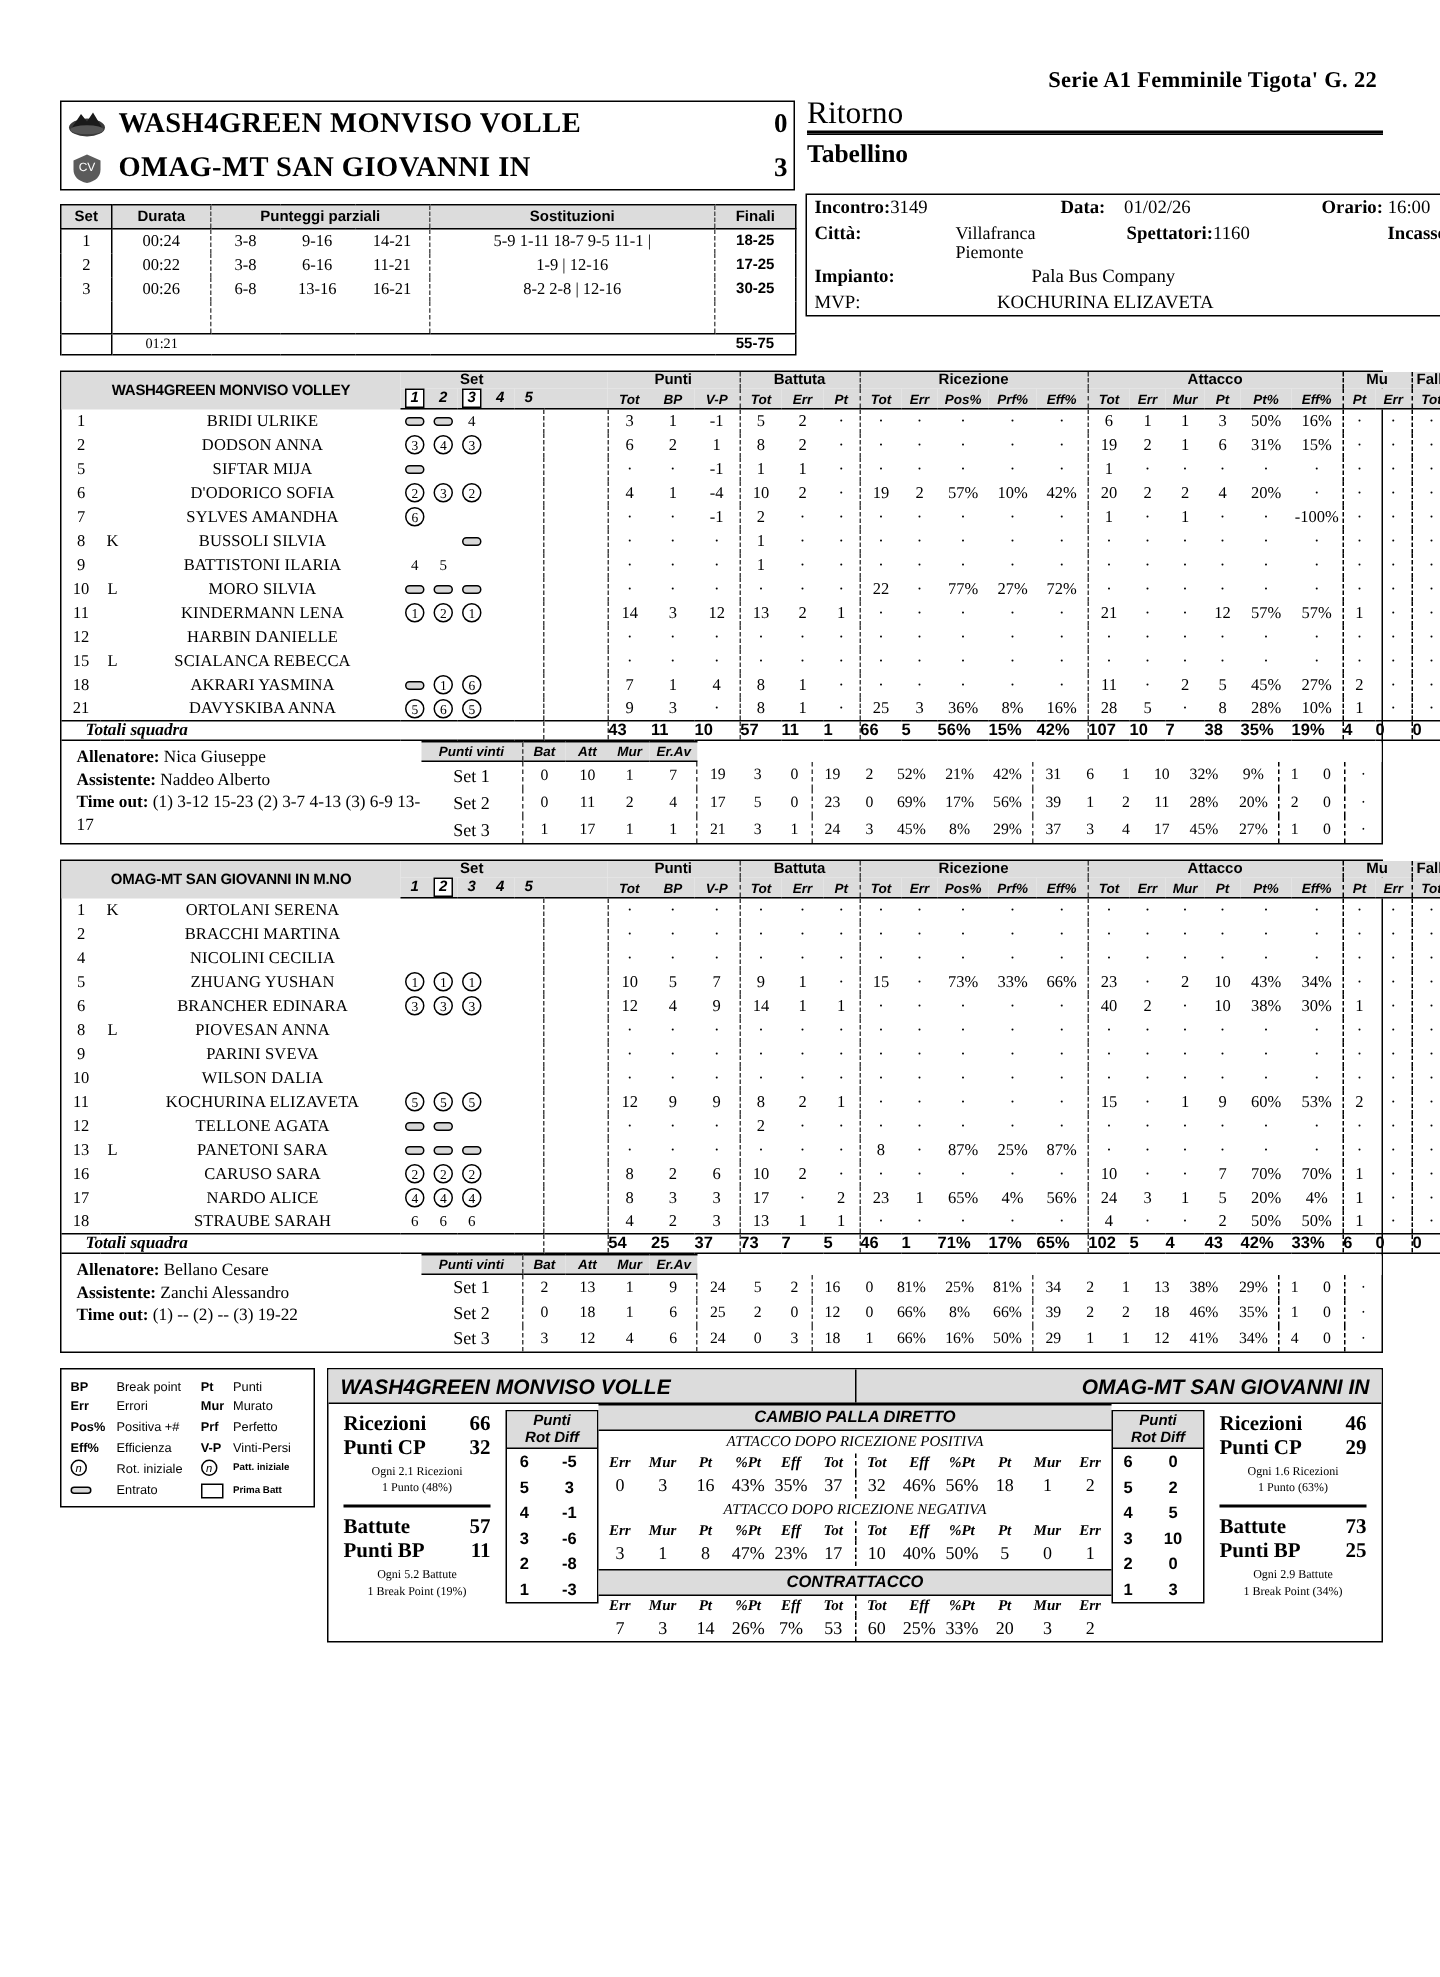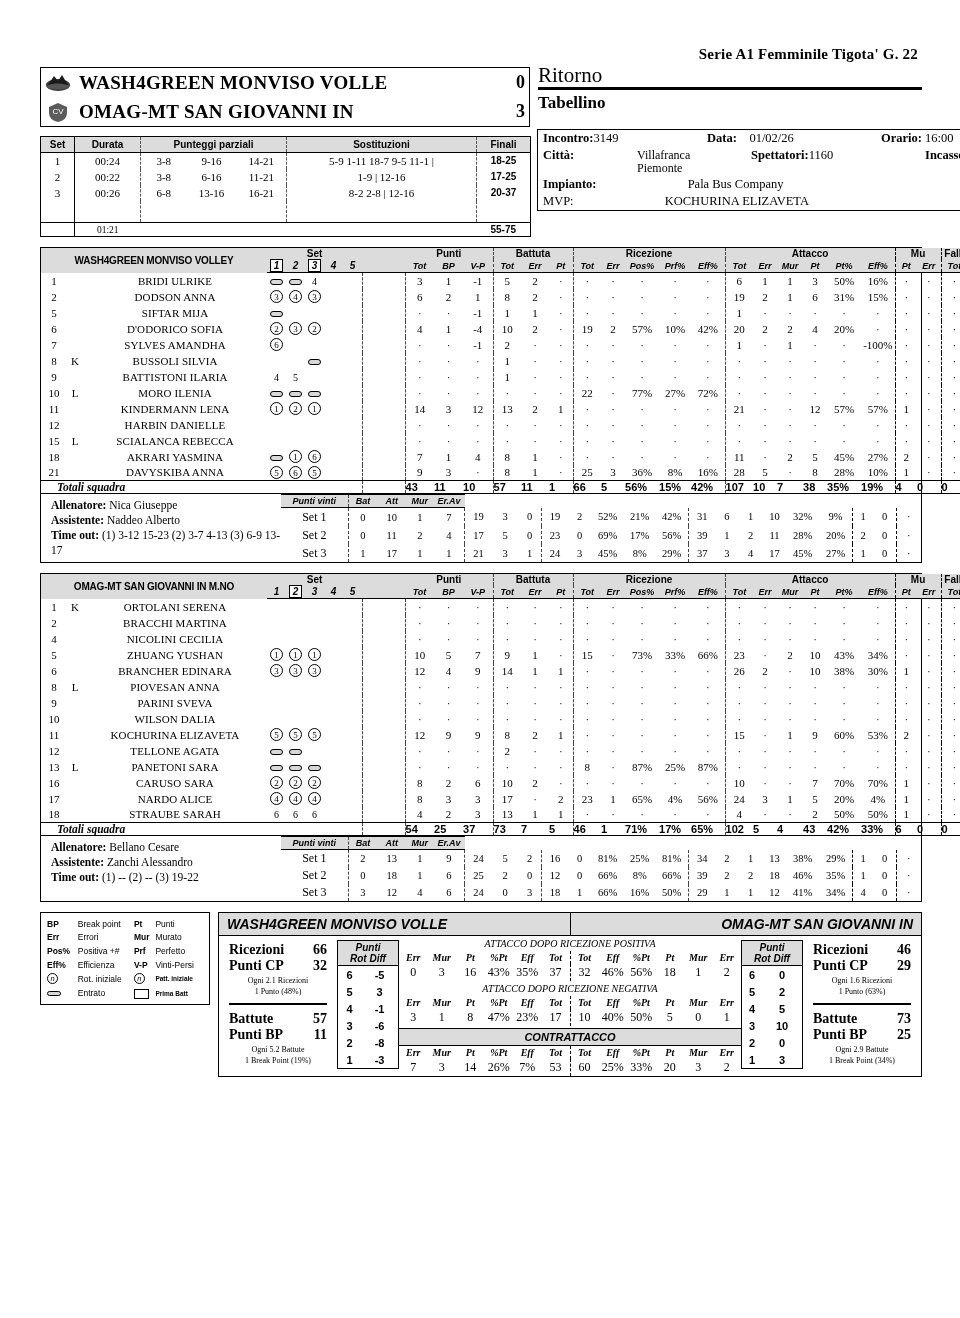--- a/index.html
+++ b/index.html
@@ -242,21 +242,21 @@
               <td class="vsep subs">1-9 | 12-16</td>
               <td class="vsep fin" style="border-right:1.4px solid #000;">17-25</td>
             </tr>
             <tr class="prow">
               <td class="sets-outer" style="border-left:1.4px solid #000;">3</td>
               <td>00:26</td>
               <td class="vsep">6-8</td>
               <td>13-16</td>
               <td>16-21</td>
               <td class="vsep subs">8-2 2-8 | 12-16</td>
-              <td class="vsep fin" style="border-right:1.4px solid #000;">20-37</td>
+              <td class="vsep fin" style="border-right:1.4px solid #000;">30-25</td>
             </tr>
             <tr>
               <td class="sets-outer" style="border-left:1.4px solid #000;height:22px;"></td>
               <td></td>
               <td class="vsep"></td>
               <td></td>
               <td></td>
               <td class="vsep"></td>
               <td class="vsep" style="border-right:1.4px solid #000;"></td>
             </tr>
@@ -582,21 +582,21 @@
             <td class="">·</td>
             <td class="">·</td>
             <td class="">·</td>
             <td class="dash-l-dark">·</td>
             <td class="">·</td>
             <td class="dash-l-dark">·</td>
           </tr>
           <tr class="prow">
             <td class="pnum">10</td>
             <td class="prole">L</td>
-            <td class="pname">MORO ILENIA</td>
+            <td class="pname">MORO SILVIA</td>
             <td><span class="rotbar"></span></td>
             <td><span class="rotbar"></span></td>
             <td><span class="rotbar"></span></td>
             <td><span class="rotplain"></span></td>
             <td><span class="rotplain"></span></td>
             <td class="dash-l"></td>
             <td class="dash-l">·</td>
             <td class="">·</td>
             <td class="">·</td>
             <td class="dash-l">·</td>
@@ -1155,21 +1155,21 @@
             <td class="">4</td>
             <td class="">9</td>
             <td class="dash-l">14</td>
             <td class="">1</td>
             <td class="">1</td>
             <td class="dash-l">·</td>
             <td class="">·</td>
             <td class="">·</td>
             <td class="">·</td>
             <td class="">·</td>
-            <td class="dash-l">26</td>
+            <td class="dash-l">40</td>
             <td class="">2</td>
             <td class="">·</td>
             <td class="">10</td>
             <td class="">38%</td>
             <td class="">30%</td>
             <td class="dash-l-dark">1</td>
             <td class="">·</td>
             <td class="dash-l-dark">·</td>
           </tr>
           <tr class="prow">
@@ -1727,20 +1727,21 @@
                   <tr>
                     <td>1</td>
                     <td>-3</td>
                   </tr>
                 </tbody>
               </table>
           </div>
         </div>
 
         <div class="center-col">
+          <div class="cc-title">CAMBIO PALLA DIRETTO</div>
           <div class="cc-sub">ATTACCO DOPO RICEZIONE POSITIVA</div>
           <table class="cc">
               <thead>
                 <tr id="cc-hdr-1">
                   <th>Err</th>
                   <th>Mur</th>
                   <th>Pt</th>
                   <th>%Pt</th>
                   <th>Eff</th>
                   <th>Tot</th>

